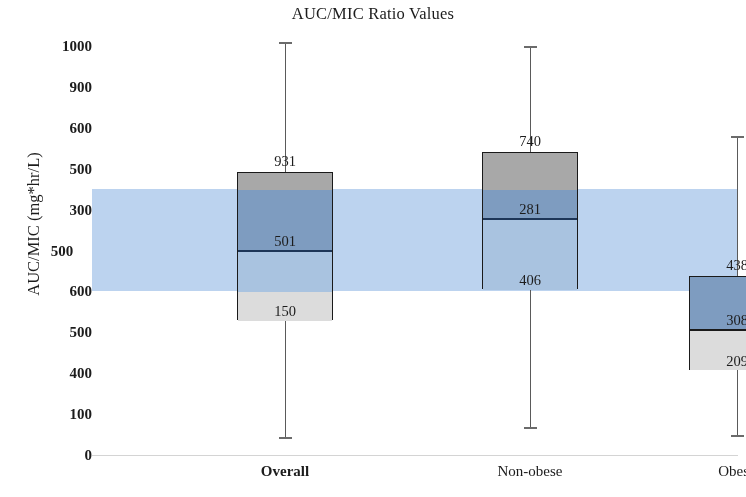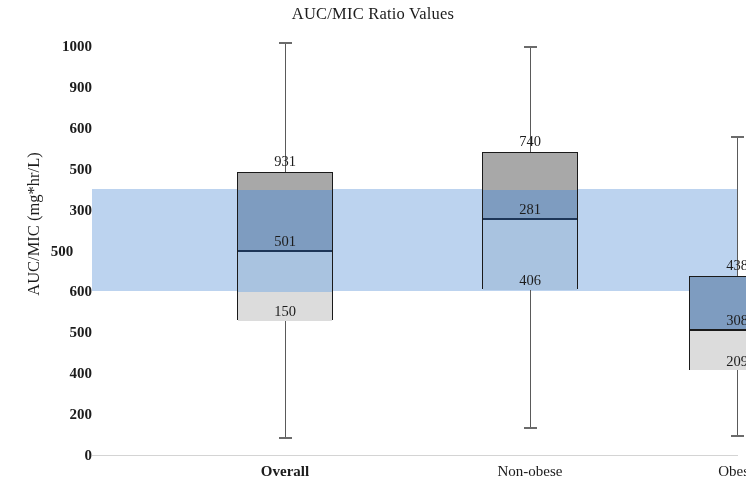--- a/index.html
+++ b/index.html
@@ -190,21 +190,21 @@
   <div id="y-tick-labels">
       <div class="y-tick-label" style="top: 0px;">1000</div>
       <div class="y-tick-label" style="top: 40.9px;">900</div>
       <div class="y-tick-label" style="top: 81.8px;">600</div>
       <div class="y-tick-label" style="top: 122.7px;">500</div>
       <div class="y-tick-label" style="top: 163.6px;">300</div>
       <div class="y-tick-label" style="top: 204.5px; text-align: center;">500</div>
       <div class="y-tick-label" style="top: 245.4px;">600</div>
       <div class="y-tick-label" style="top: 286.3px;">500</div>
       <div class="y-tick-label" style="top: 327.2px;">400</div>
-      <div class="y-tick-label" style="top: 368.1px;">200</div>
+      <div class="y-tick-label" style="top: 368.1px;">100</div>
       <div class="y-tick-label" style="top: 409px;">0</div>
     </div>
 
   <div id="plot-area">
     <div id="therapeutic-band" style="top: 143.15px; height: 102.25px; background: rgb(188, 211, 239);"></div>
     <div id="baseline"></div>
     <div id="boxes-layer">
         <div class="box-group" style="left: 145px; width: 96px;">
           <div class="whisker-line" style="top: -4.09px; height: 129.653px;"></div>
           <div class="whisker-cap" style="top: -4.09px;"></div>

